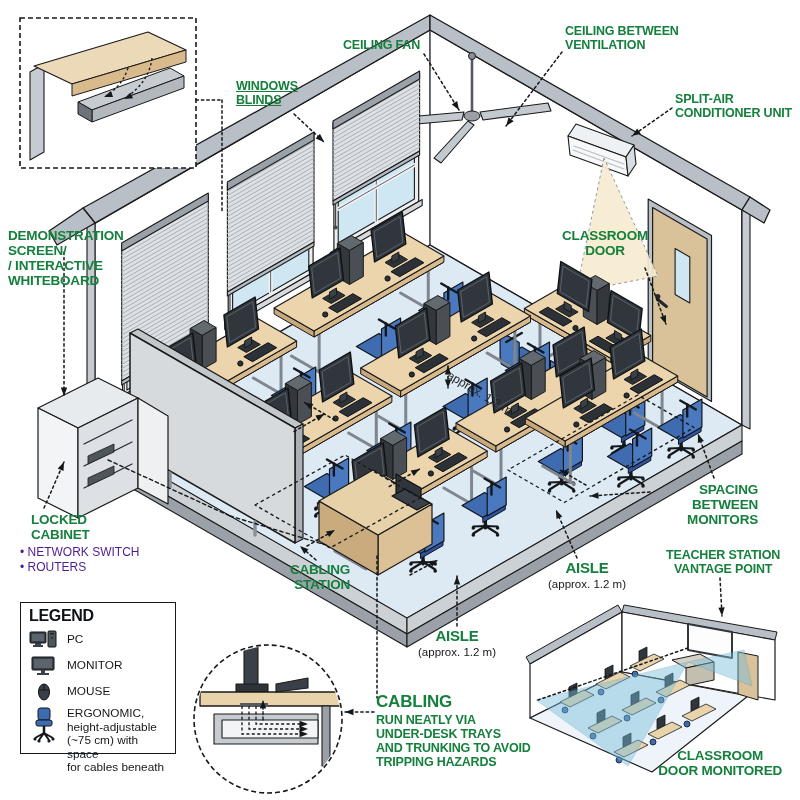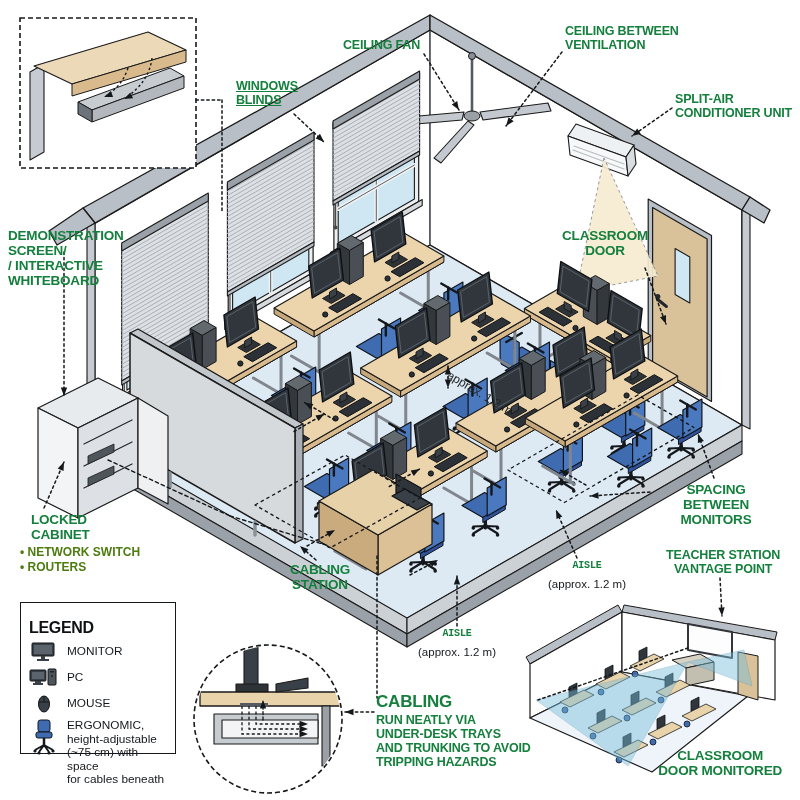--- a/index.html
+++ b/index.html
@@ -1,31 +1,31 @@
 <!DOCTYPE html>
 <html><head>
 <meta charset="utf-8">
 <style>
   html,body{margin:0;padding:0;background:#fff;}
   #stage{position:relative;width:800px;height:800px;background:#ffffff;
          font-family:"Liberation Sans",sans-serif;overflow:hidden;}
   #scene{position:absolute;left:0;top:0;}
   .lbl{position:absolute;font-weight:bold;font-size:12.5px;line-height:1.12;
        letter-spacing:-0.2px;color:#15803d;white-space:pre-line;}
-  .ctr{text-align:center;transform:translateX(-50%);}
+  .ctr{text-align:right;transform:translateX(-50%);}
   .rt{text-align:center;}
-  .big{font-size:10px;font-family:Liberation Mono, monospace;}
+  .big{font-size:15px;}
   .med{font-size:13.5px;}
   .cab-title{font-size:17px;text-align:right;}
   .sub{position:absolute;font-weight:normal;font-size:11.5px;color:#15181b;white-space:pre-line;}
   .rot{position:absolute;font-weight:normal;font-size:12px;color:#23262a;
        transform:rotate(31deg);transform-origin:0 0;white-space:nowrap;}
-  .bullets{position:absolute;font-weight:bold;font-size:12px;line-height:1.25;color:#4d7c0f;white-space:pre-line;}
+  .bullets{position:absolute;font-weight:normal;font-size:12px;line-height:1.25;color:#4c1d95;white-space:pre-line;}
   #legend{position:absolute;left:20px;top:602px;width:156px;height:152px;border:1.7px solid #16191c;
-          background:#fff;padding:16px 8px;box-sizing:border-box;}
+          background:#fff;padding:4px 8px;box-sizing:border-box;}
   .leg-title{font-weight:bold;font-size:16px;letter-spacing:-0.3px;color:#0f1215;}
   .leg-row{display:flex;align-items:center;gap:8px;margin-top:4px;}
   .leg-row.tall{align-items:flex-start;}
   .leg-ic{flex:0 0 30px;display:flex;justify-content:center;}
   .leg-lb{font-size:11.8px;line-height:1.15;color:#15181b;white-space:pre-line;}
 </style>
 </head>
 <body>
 
 <div id="stage">
@@ -787,41 +787,41 @@
   <div class="lbl med rt" style="right:18px;top:748px;">CLASSROOM
 DOOR MONITORED</div>
   <div class="rot" style="left:452px;top:368px;">approx. 1.2 m</div>
 
   <div id="legend">
     <div class="leg-title">LEGEND</div>
     <div id="legend-rows">
         <div class="leg-row">
           <span class="leg-ic">
             <svg width="30" height="22" viewBox="0 0 30 22">
-              <rect x="3" y="2" width="22" height="13" rx="1" fill="#3a4047" stroke="#101418"></rect>
-              <rect x="5" y="4" width="18" height="9" fill="#5b646d"></rect>
-              <rect x="12" y="15" width="4" height="3" fill="#3a4047"></rect>
-              <rect x="8" y="18" width="12" height="2" fill="#3a4047"></rect>
-            </svg>
-          </span>
-          <span class="leg-lb">MONITOR</span>
-        </div>
-        <div class="leg-row">
-          <span class="leg-ic">
-            <svg width="30" height="22" viewBox="0 0 30 22">
               <rect x="1" y="3" width="16" height="11" rx="1" fill="#3a4047" stroke="#101418"></rect>
               <rect x="3" y="5" width="12" height="7" fill="#5b646d"></rect>
               <rect x="6" y="14" width="6" height="2" fill="#3a4047"></rect>
               <rect x="4" y="16" width="10" height="2" fill="#3a4047"></rect>
               <rect x="19" y="2" width="8" height="16" rx="1" fill="#4e555b" stroke="#101418"></rect>
               <rect x="21" y="4" width="4" height="1.5" fill="#20262b"></rect>
               <circle cx="23" cy="9" r="1" fill="#20262b"></circle>
             </svg>
           </span>
           <span class="leg-lb">PC</span>
+        </div>
+        <div class="leg-row">
+          <span class="leg-ic">
+            <svg width="30" height="22" viewBox="0 0 30 22">
+              <rect x="3" y="2" width="22" height="13" rx="1" fill="#3a4047" stroke="#101418"></rect>
+              <rect x="5" y="4" width="18" height="9" fill="#5b646d"></rect>
+              <rect x="12" y="15" width="4" height="3" fill="#3a4047"></rect>
+              <rect x="8" y="18" width="12" height="2" fill="#3a4047"></rect>
+            </svg>
+          </span>
+          <span class="leg-lb">MONITOR</span>
         </div>
         <div class="leg-row">
           <span class="leg-ic">
             <svg width="30" height="22" viewBox="0 0 30 22">
               <ellipse cx="15" cy="11" rx="5.5" ry="8" fill="#3a4047" stroke="#101418"></ellipse>
               <line x1="15" y1="3.5" x2="15" y2="9" stroke="#14181c"></line>
               <line x1="10" y1="9" x2="20" y2="9" stroke="#14181c"></line>
             </svg>
           </span>
           <span class="leg-lb">MOUSE</span>

